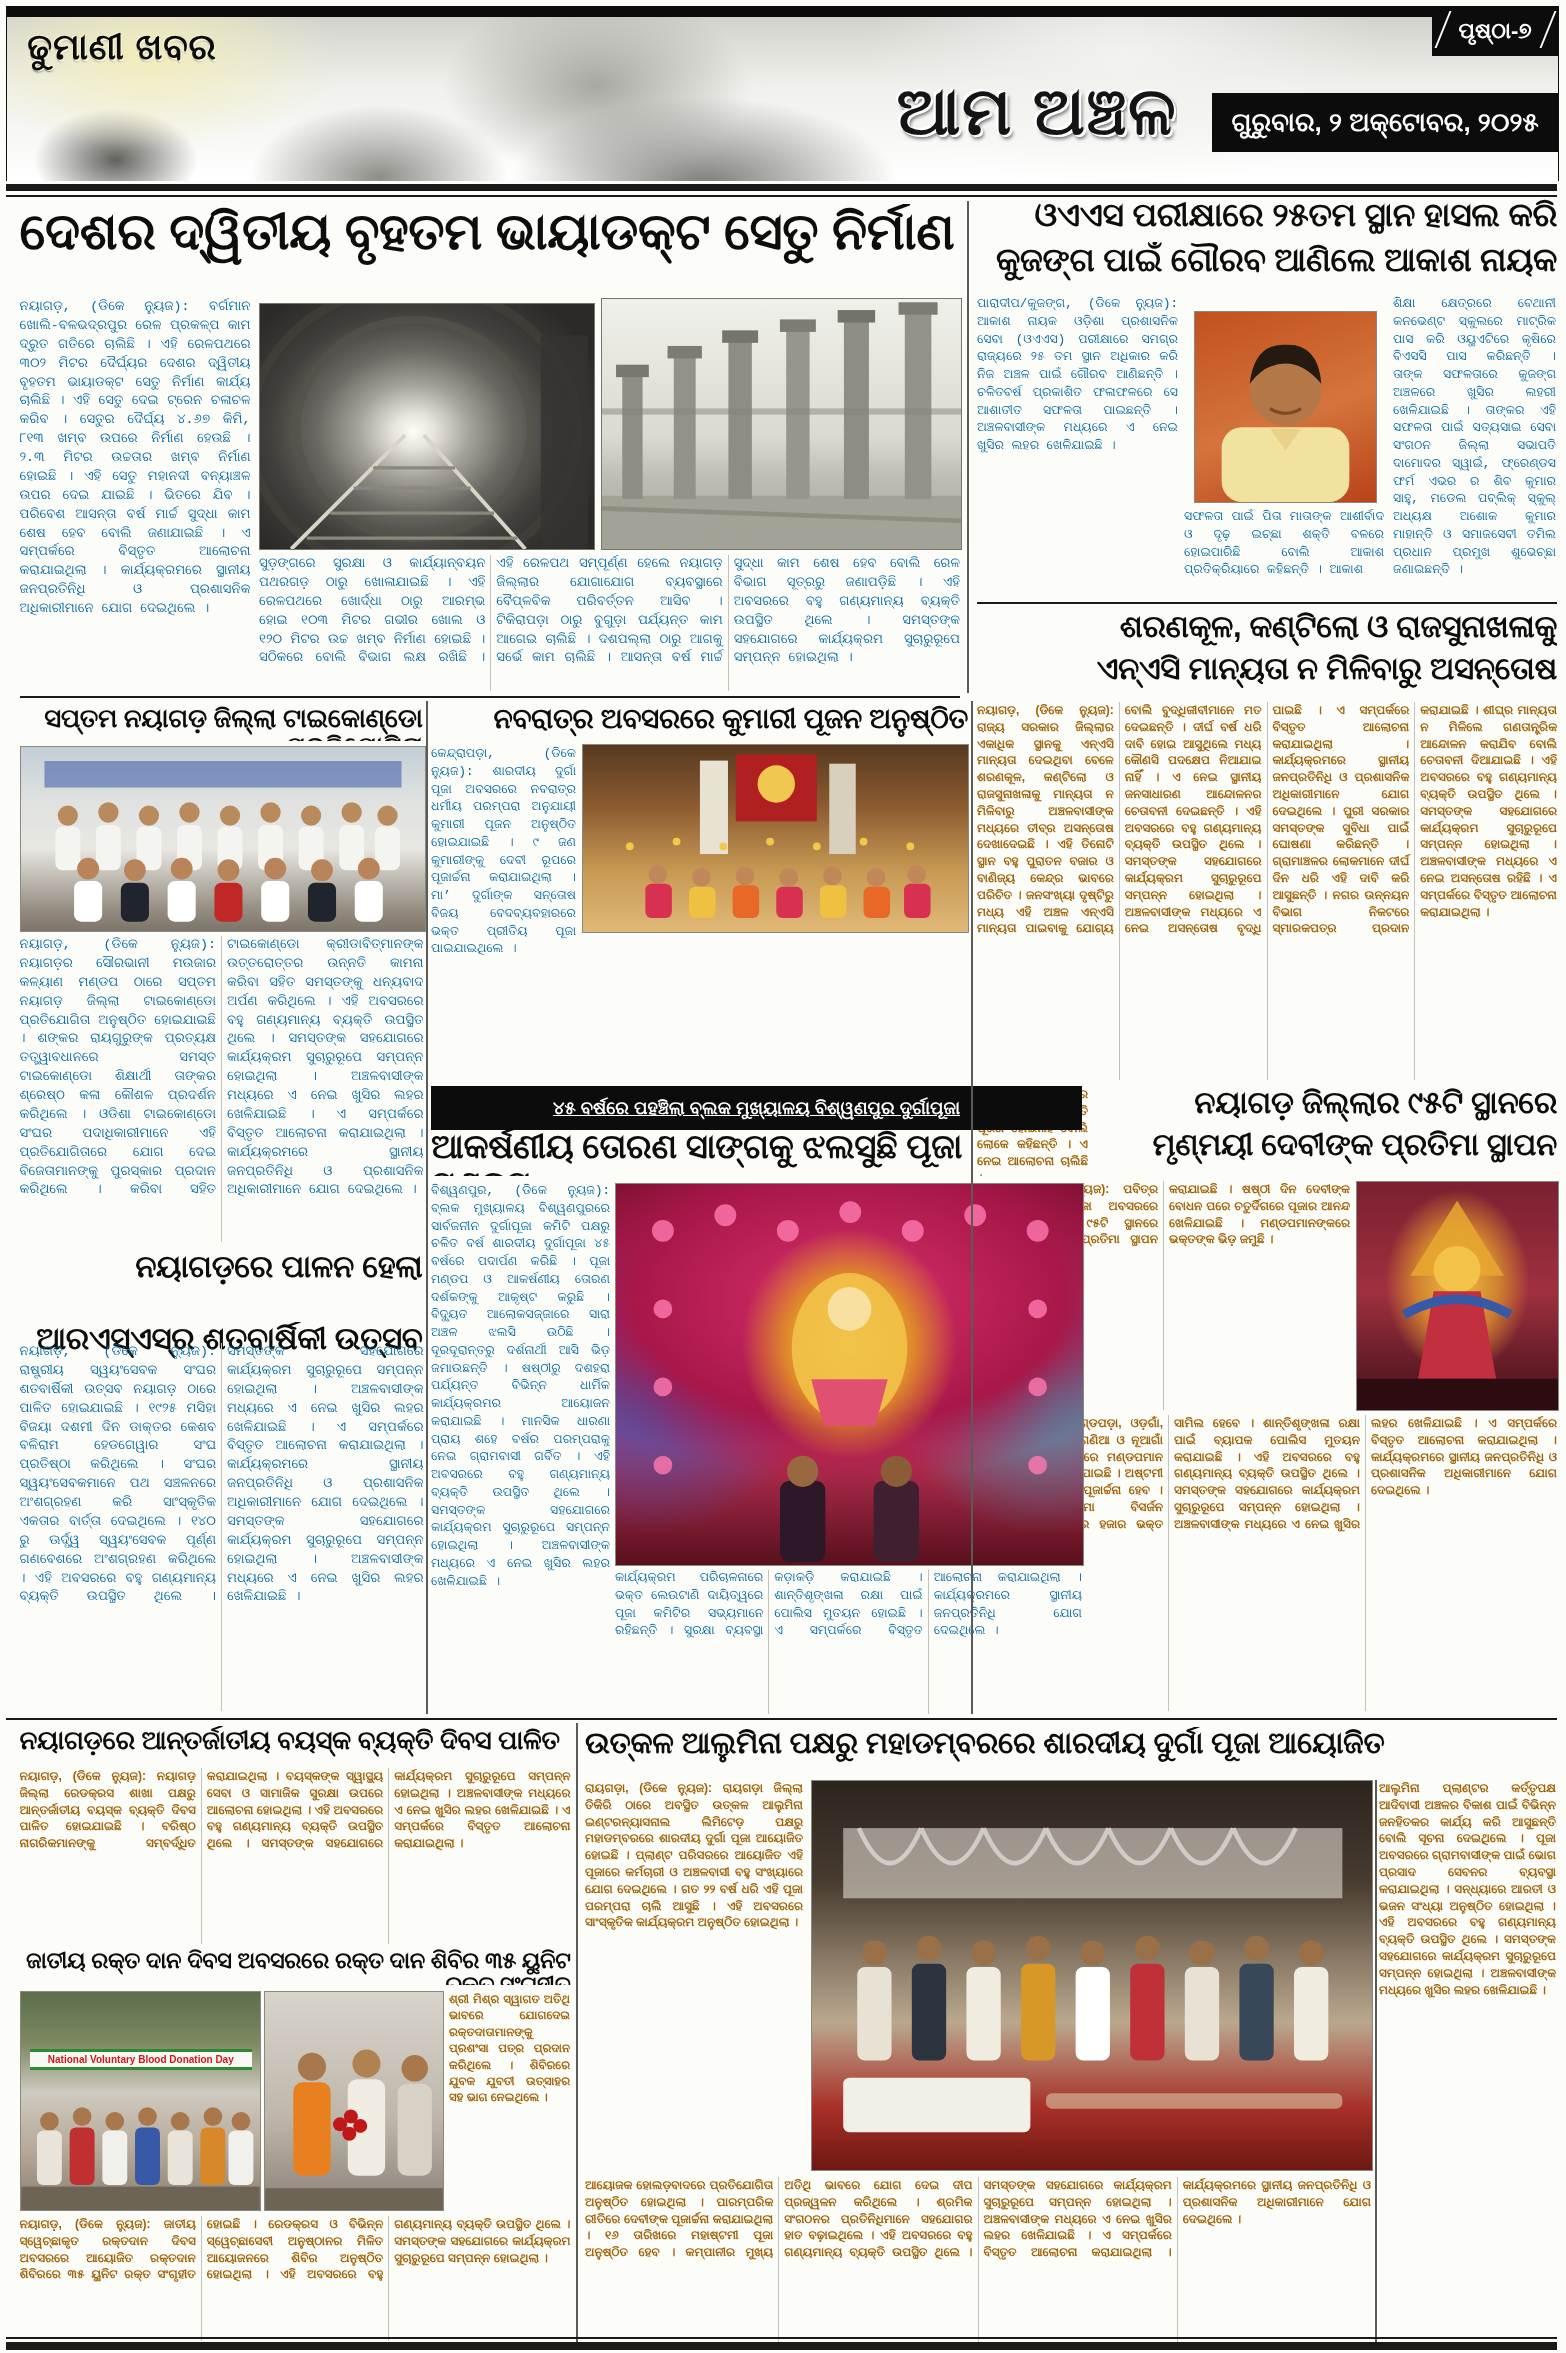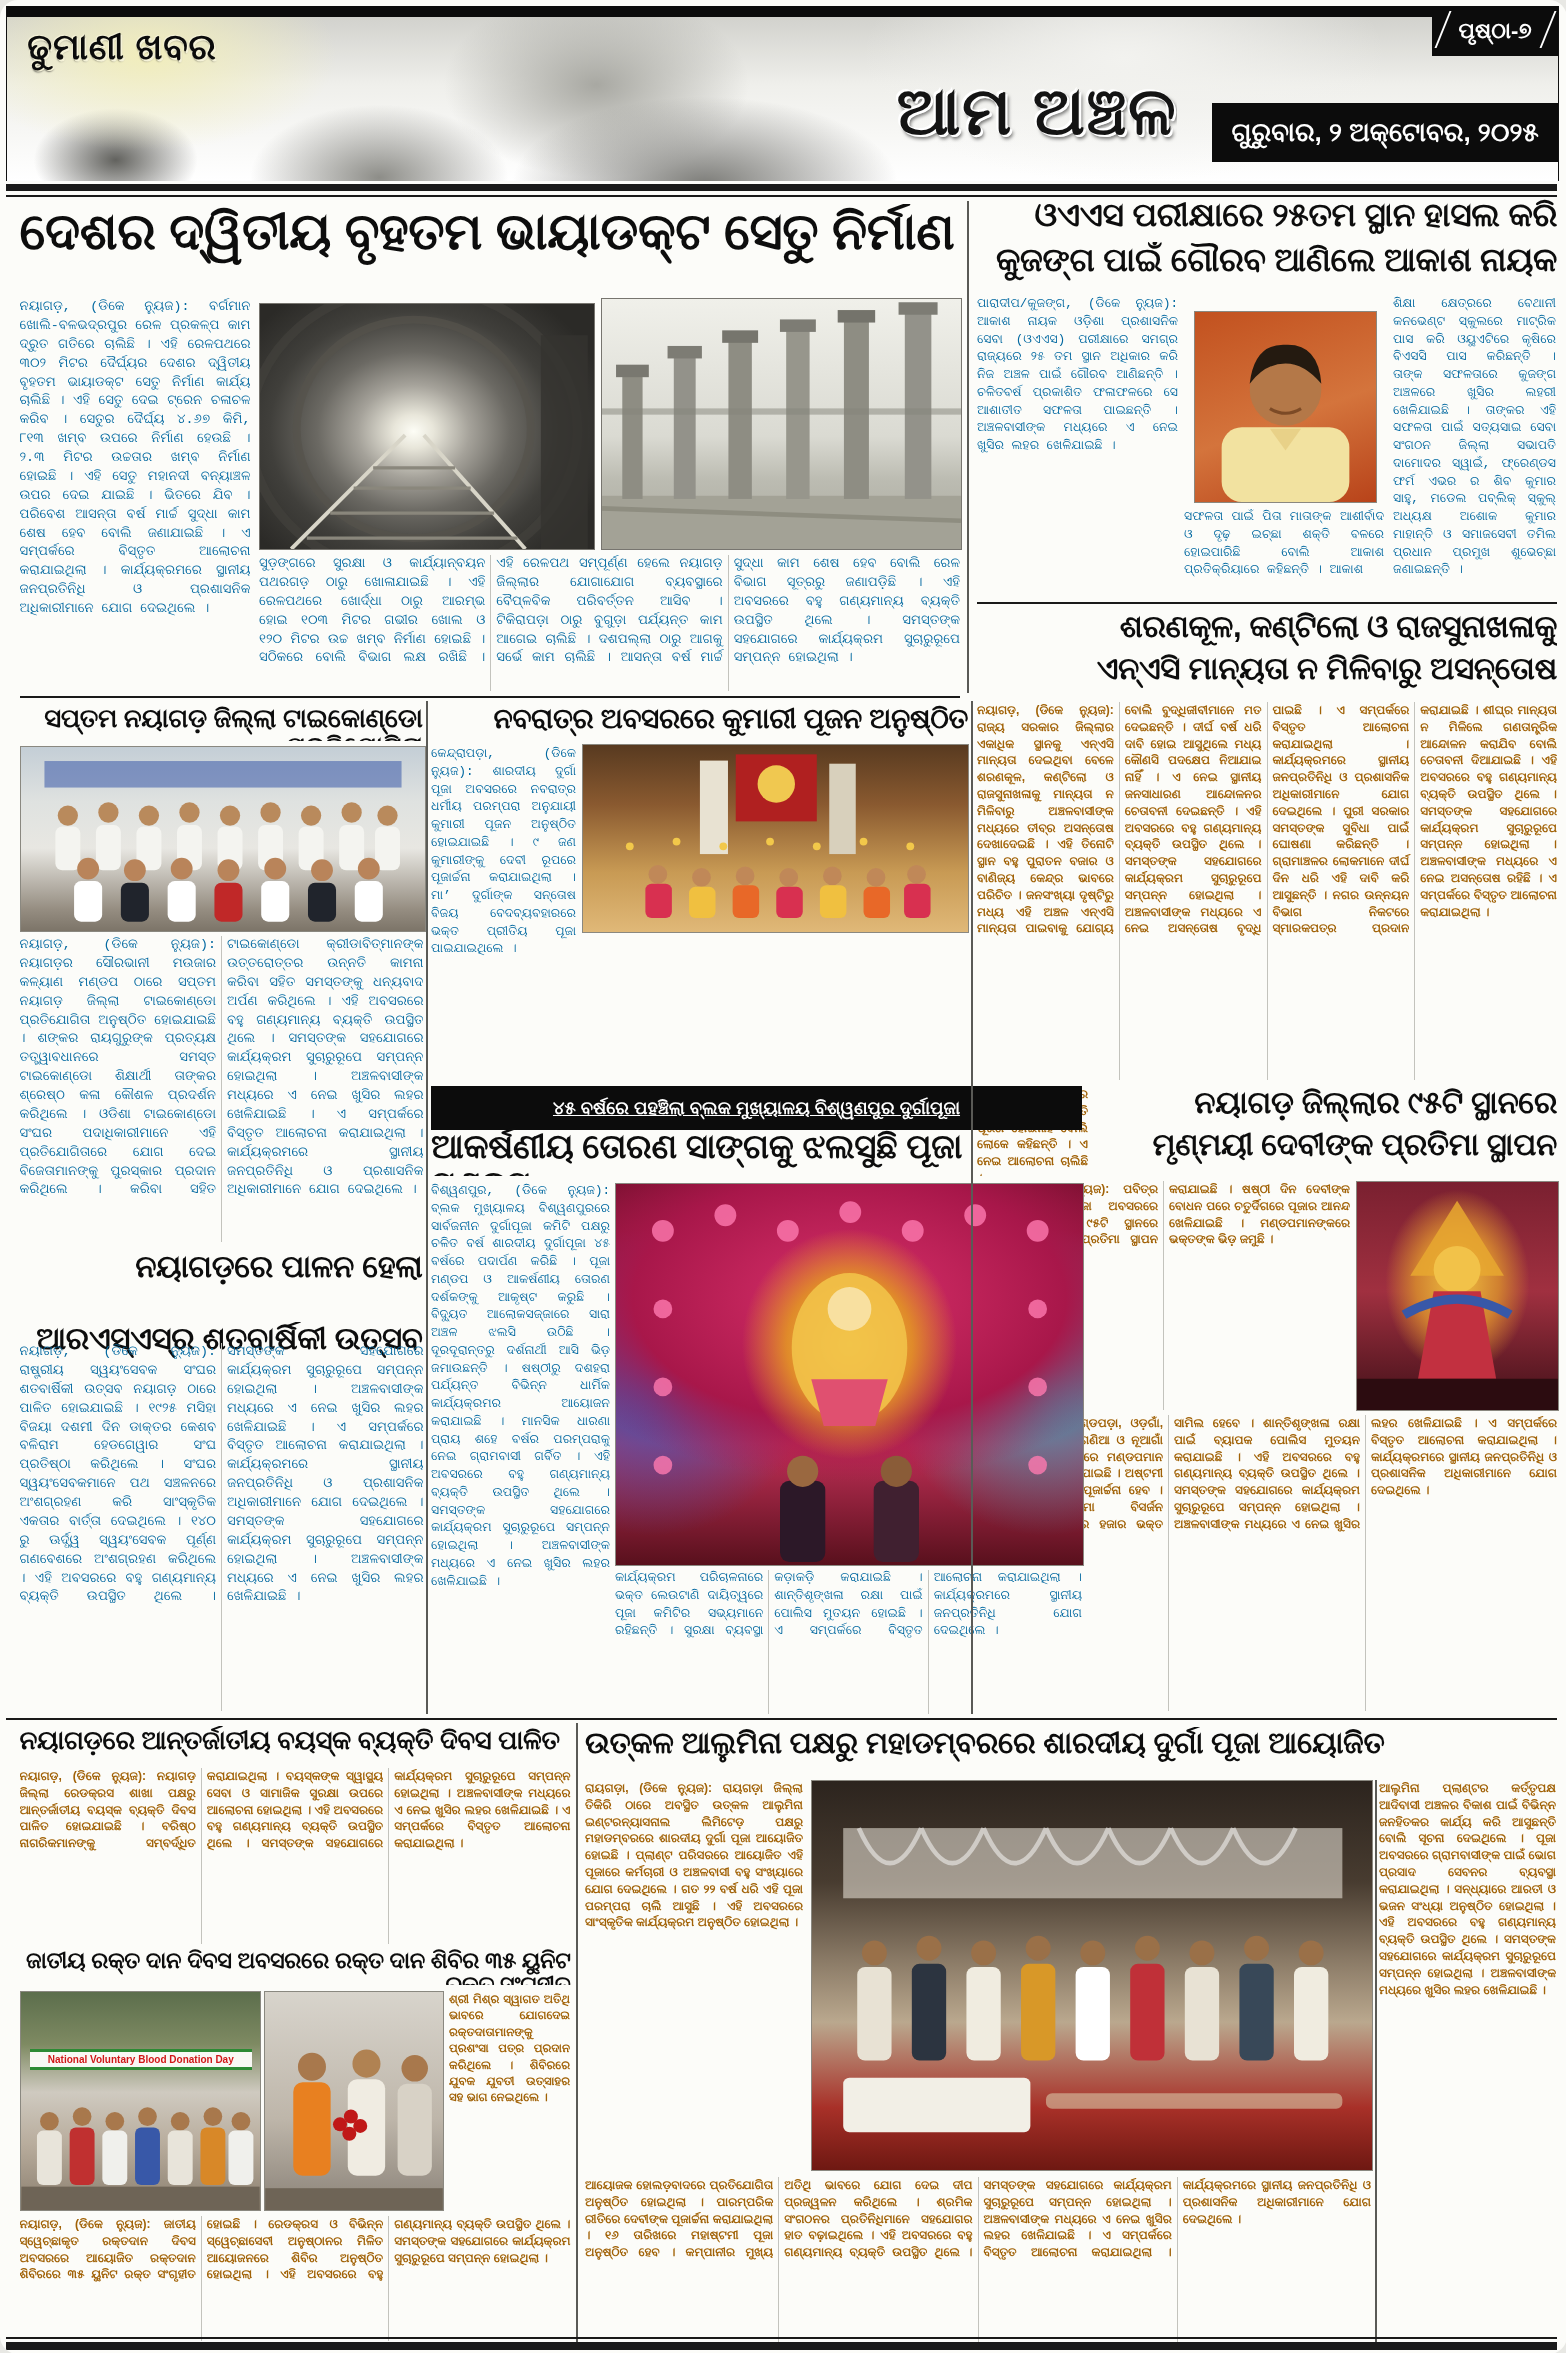--- a/index.html
+++ b/index.html
@@ -1,17 +1,17 @@
 <!DOCTYPE html>
 <html style="font-size:12.5px"><head>
 <meta charset="utf-8">
 <style>
   html,body{margin:0;padding:0;background:#e8e8e4;}
   #page{position:relative;width:1567px;height:2354px;background:#fcfcf9;margin:0 auto;
-        font-family:"Liberation Sans","DejaVu Sans",sans-serif;color:#141414;overflow:hidden;border-radius:18px;}
+        font-family:"Liberation Sans","DejaVu Sans",sans-serif;color:#141414;overflow:hidden;}
   .abs{position:absolute;overflow:hidden;}
   .body-text{font-size:13.3px;line-height:1.42;text-align:justify;color:#0369a1;font-family:Liberation Mono, monospace;}
   .body-sm{font-size:12px;line-height:1.4;text-align:justify;color:#a16207;font-weight:bold;}
   .cols2{column-count:2;column-gap:11px;column-rule:0.8px solid #c3c3bd;}
   .cols3{column-count:3;column-gap:11px;column-rule:0.8px solid #c3c3bd;}
   .cols4{column-count:4;column-gap:11px;column-rule:0.8px solid #c3c3bd;}
   .hl{font-weight:800;color:#0d0d0d;letter-spacing:-0.4px;line-height:1.08;}
   .hl-center{text-align:right;}
   .rule{background:#1a1a1a;}
   .vrule{background:#5a5a56;}
@@ -42,21 +42,21 @@
 
   <div class="abs masthead" style="left:6.2px;top:6.2px;width:1551px;height:175px;">
     <div class="abs" style="left:0;top:0;width:100%;height:11px;background:#0c0c0c;"></div>
     <div class="abs logo-text" style="left:20px;top:20px;width:437px;height:55px;">ଢୁମାଣୀ ଖବର</div>
     <div class="abs blackbox" style="left:1425px;top:0;width:126px;height:50px;font-size:22px;font-weight:700;">
       <span class="slash" style="left:9.4px;"></span>
       <span>ପୃଷ୍ଠା-୭</span>
       <span class="slash" style="right:9.4px;"></span>
     </div>
     <div class="abs section-title hl-center" style="left:390px;top:67px;width:780px;height:95px;">ଆମ ଅଞ୍ଚଳ</div>
-    <div class="abs blackbox" style="left:1205px;top:97px;width:346px;height:59px;font-size:26px;font-weight:600;">
+    <div class="abs blackbox" style="left:1205px;top:87px;width:346px;height:59px;font-size:26px;font-weight:600;">
       <span>ଗୁରୁବାର, ୨ ଅକ୍ଟୋବର, ୨୦୨୫</span>
     </div>
   </div>
   <div class="abs rule" style="left:6.2px;top:184px;width:1551px;height:7px;"></div>
   <div class="abs rule" style="left:6.2px;top:195px;width:1551px;height:2.3px;"></div>
 
   <div class="abs hl" style="left:19.5px;top:204px;width:940px;height:76px;font-size:51px;white-space:nowrap;">ଦେଶର ଦ୍ୱିତୀୟ ବୃହତମ ଭାୟାଡକ୍ଟ ସେତୁ ନିର୍ମାଣ</div>
   <div class="abs body-text" style="left:19.5px;top:298px;width:231px;height:392px;">ନୟାଗଡ଼, (ଡିକେ ନ୍ୟୁଜ): ବର୍ଗମାନ ଖୋଲି-ବଳଭଦ୍ରପୁର ରେଳ ପ୍ରକଳ୍ପ କାମ ଦ୍ରୁତ ଗତିରେ ଚାଲିଛି । ଏହି ରେଳପଥରେ ୩୦୨ ମିଟର ଦୈର୍ଘ୍ୟର ଦେଶର ଦ୍ୱିତୀୟ ବୃହତମ ଭାୟାଡକ୍ଟ ସେତୁ ନିର୍ମାଣ କାର୍ଯ୍ୟ ଚାଲିଛି । ଏହି ସେତୁ ଦେଇ ଟ୍ରେନ ଚଳାଚଳ କରିବ । ସେତୁର ଦୈର୍ଘ୍ୟ ୪.୬୭ କିମି, ୮୧୩ ଖମ୍ବ ଉପରେ ନିର୍ମାଣ ହେଉଛି । ୨.୩ ମିଟର ଉଚ୍ଚତାର ଖମ୍ବ ନିର୍ମାଣ ହୋଇଛି । ଏହି ସେତୁ ମହାନଦୀ ବନ୍ୟାଞ୍ଚଳ ଉପର ଦେଇ ଯାଇଛି । ଭିତରେ ଯିବ । ପରିବେଶ ଆସନ୍ତା ବର୍ଷ ମାର୍ଚ୍ଚ ସୁଦ୍ଧା କାମ ଶେଷ ହେବ ବୋଲି ଜଣାଯାଇଛି । ଏ ସମ୍ପର୍କରେ ବିସ୍ତୃତ ଆଲୋଚନା କରାଯାଇଥିଲା । କାର୍ଯ୍ୟକ୍ରମରେ ସ୍ଥାନୀୟ ଜନପ୍ରତିନିଧି ଓ ପ୍ରଶାସନିକ ଅଧିକାରୀମାନେ ଯୋଗ ଦେଇଥିଲେ ।</div>
 
   <div class="abs photo" style="left:259px;top:303px;width:334px;height:245px;background:radial-gradient(60% 68% at 46% 52%, #fdfdf6 0%, #e8e6da 10%, #a5a29a 28%, #6b6963 48%, #403f3b 72%, #2b2a27 100%);">

